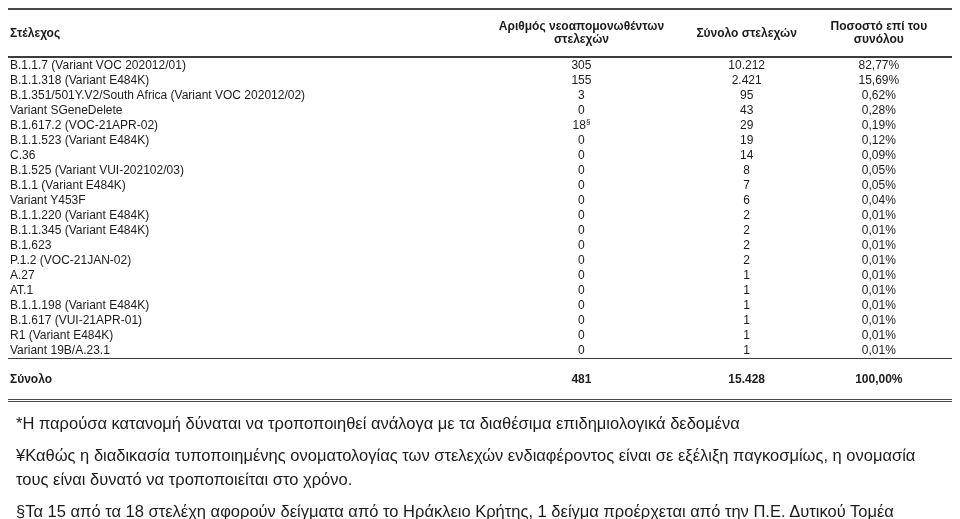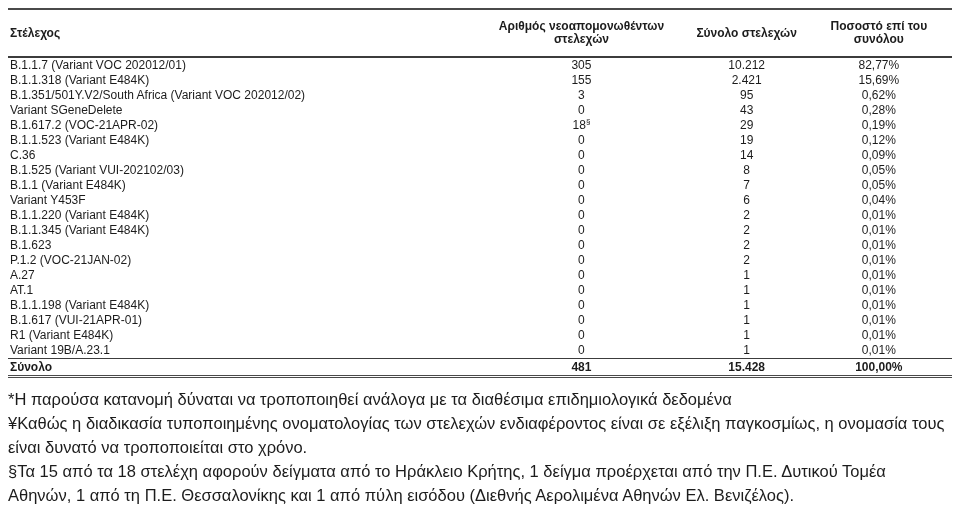--- a/index.html
+++ b/index.html
@@ -50,32 +50,32 @@
   td.c { text-align: center; }
   tbody sup {
     font-size: 8px;
     line-height: 0;
     vertical-align: super;
   }
   tfoot td {
     font-size: 12px;
     font-weight: bold;
     line-height: 16px;
-    padding: 0 2px;
+    padding: 12px 2px;
     border-top: 1px solid #3c3c3c;
   }
 
   .footnotes {
     margin-top: 9px;
     font-size: 16.5px;
     line-height: 24px;
     color: #1c1c1c;
   }
   .footnotes p {
-    margin: 0;
+    margin: 8px;
   }
 </style>
 </head>
 <body>
 
 <div class="page">
 
   <table class="variants-table">
     <colgroup>
       <col class="col-strain">

